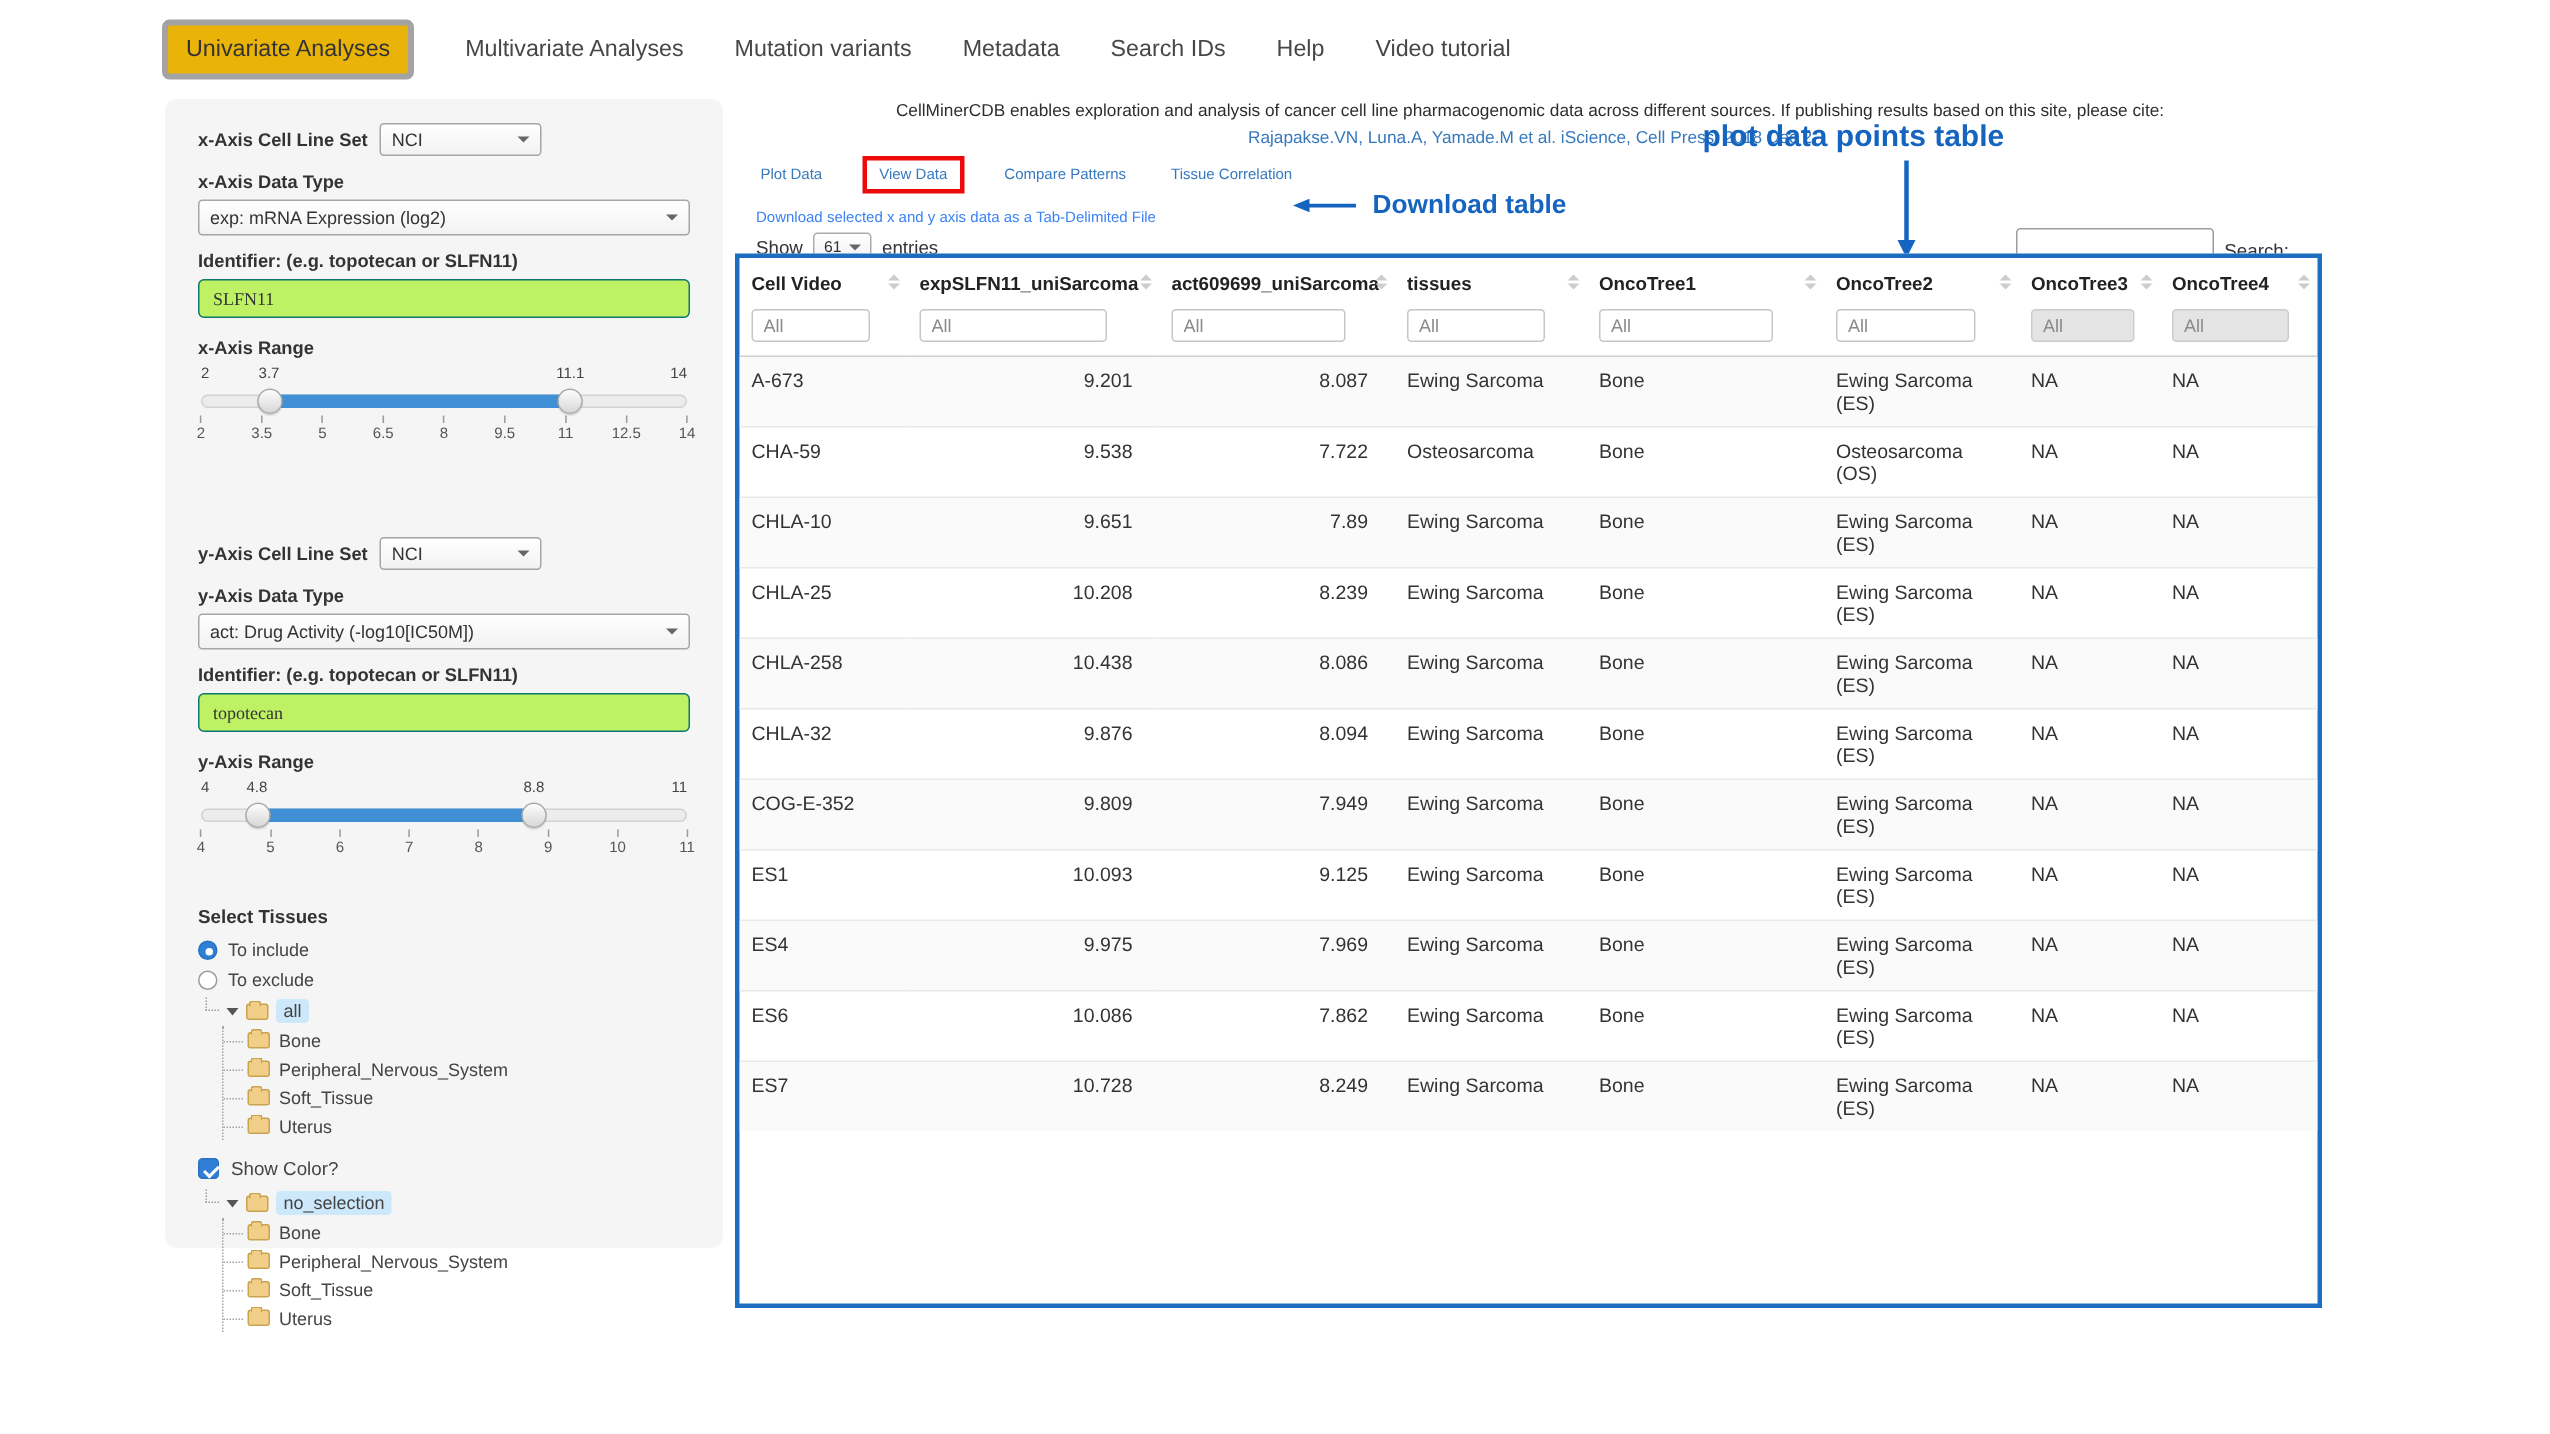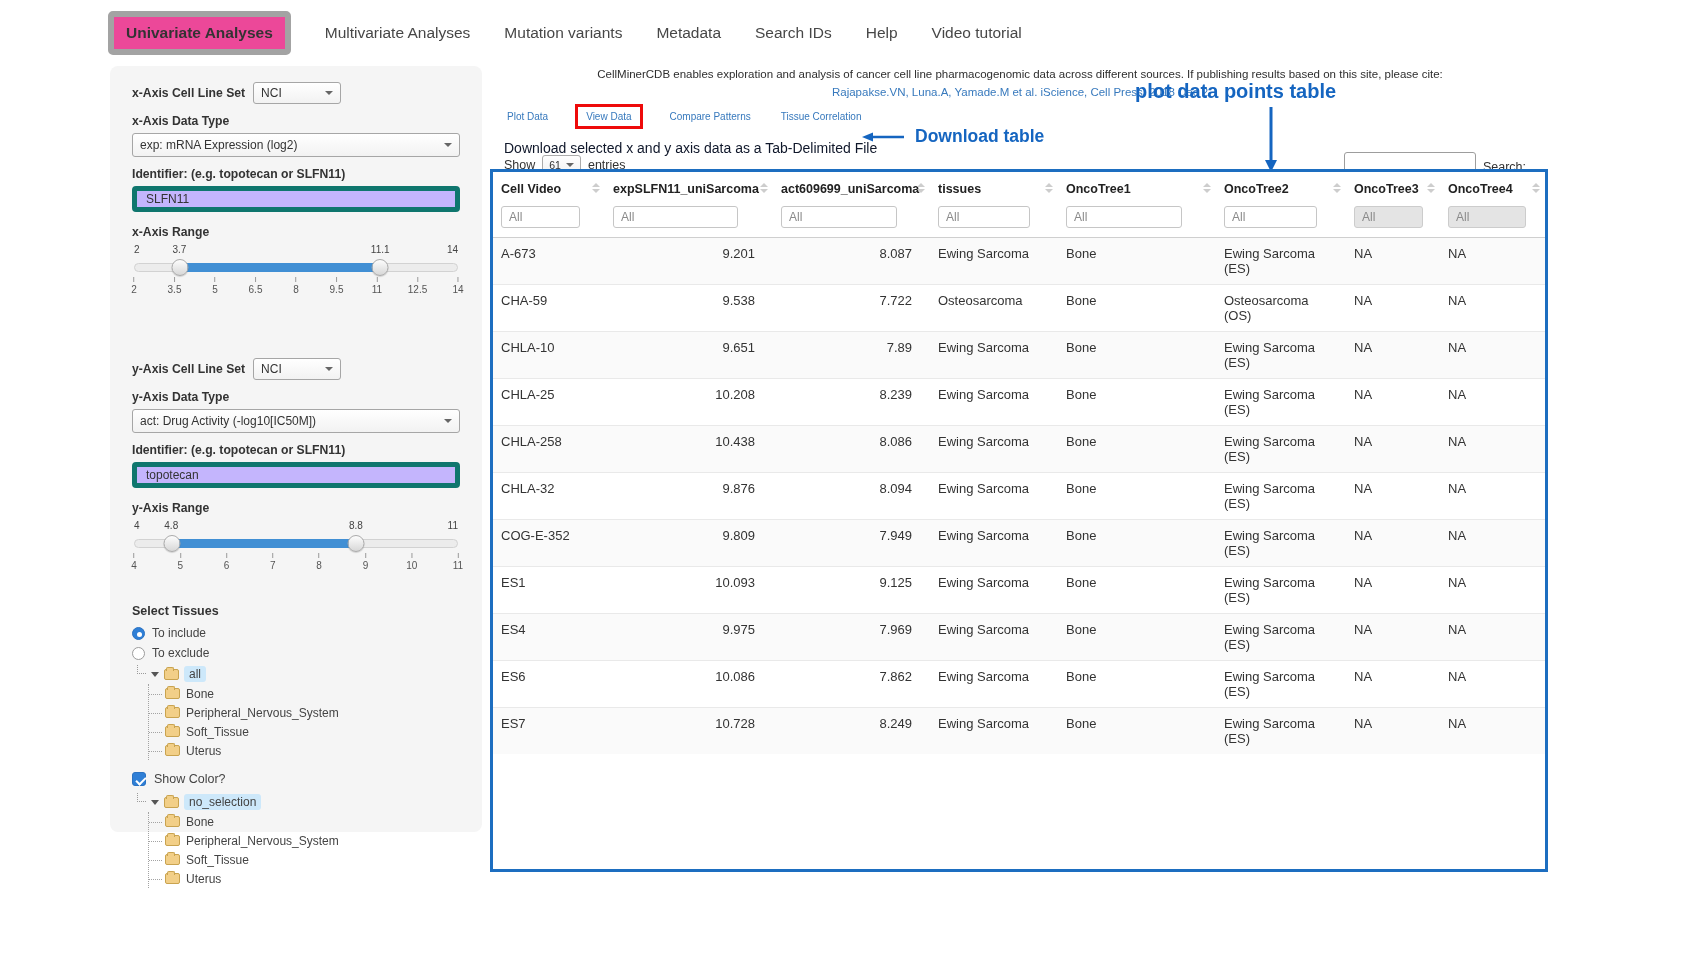--- a/index.html
+++ b/index.html
@@ -6,32 +6,32 @@
   html,body { width:1700px; height:956px; }
   body {
     position:relative; background:#ffffff; color:#333;
     font-family:"Liberation Sans","DejaVu Sans",sans-serif;
     overflow:hidden;
   }
 
   
   .topnav { position:absolute; left:108px; top:12px; height:42px; display:flex; align-items:center; gap:34px; font-size:15.5px; color:#474747; }
   .nav-item { cursor:pointer; white-space:nowrap; }
-  .nav-item.active { border:6px solid #a3a3a3; background:#ec4899; border-radius:5px; padding:7px 12px; color:#333;font-weight:bold; }
+  .nav-item.active { border:4px solid #a3a3a3; background:#eab308; border-radius:5px; padding:7px 12px; color:#333; }
 
   
   .sidebar { position:absolute; left:110px; top:66px; width:372px; height:766px; background:#f5f5f5; border-radius:8px; padding:16px 22px; font-size:12px; color:#333; }
   .fieldlabel { font-weight:bold; font-size:12.2px; margin-bottom:5px; }
   .inline-row { display:flex; align-items:center; gap:8px; margin-bottom:10px; }
   .inline-row .fieldlabel { margin-bottom:0; }
   .select-box { display:flex; align-items:center; justify-content:space-between; gap:6px; border:1px solid #a6a6a6; border-radius:3px; background:linear-gradient(#ffffff,#f2f2f2); height:22px; padding:0 7px; font-size:12px; cursor:pointer; }
-  .select-box.small { width:88px; }
+  .select-box.small { width:108px; }
   .select-box.full { width:100%; height:24px; margin-bottom:10px; }
   .chev { width:0; height:0; border-left:4px solid transparent; border-right:4px solid transparent; border-top:4.5px solid #666; flex:none; }
-  .text-input { width:100%; height:26px; border:5px solid #0f766e; border-radius:4px; padding:0 9px; font-size:12px; background:#c4b5fd; margin-bottom:13px; font-family:Liberation Sans, sans-serif; color:#333; }
+  .text-input { width:100%; height:26px; border:1px solid #0f766e; border-radius:4px; padding:0 9px; font-size:12px; background:#bef264; margin-bottom:13px; font-family:Liberation Serif, serif; color:#333; }
 
   
   .slider-block { position:relative; height:60px; margin:4px 2px 24px; }
   .slider-toplabels { position:relative; height:12px; font-size:10px; color:#444; }
   .slider-toplabels span { position:absolute; transform:translateX(-50%); white-space:nowrap; }
   .slider-toplabels span.minl { left:0; transform:none; }
   .slider-toplabels span.maxl { right:0; left:auto; transform:none; }
   .slider-track { position:relative; height:9px; background:#ececec; border:1px solid #d2d2d2; border-radius:5px; margin-top:7px; }
   .slider-range { position:absolute; top:-1px; height:9px; background:#418fd4; border-radius:5px; }
   .slider-handle { position:absolute; top:-5px; width:17px; height:17px; background:linear-gradient(#fdfdfd,#d7d7d7); border:1px solid #ababab; border-radius:50%; transform:translateX(-50%); cursor:pointer; box-shadow:0 1px 1px rgba(0,0,0,.15); }
@@ -65,21 +65,21 @@
   .tree-children li { display:flex; align-items:center; gap:6px; padding:2.5px 0 2.5px 16px; position:relative; cursor:pointer; }
   .tree-children li::before { content:""; position:absolute; left:0; top:50%; width:13px; border-top:1px dotted #a3a3a3; }
 
   
   .main { position:absolute; left:490px; top:62px; width:1060px; height:892px; }
   .intro { position:absolute; top:6px; left:0; width:100%; text-align:center; font-size:11.5px; color:#2e2e2e; }
   .citation { position:absolute; top:24px; left:0; width:100%; text-align:center; font-size:11.5px; color:#3779bd; cursor:pointer; }
   .subtabs { position:absolute; left:14px; top:42px; display:flex; align-items:center; gap:24px; font-size:10px; }
   .subtab { color:#3779bd; cursor:pointer; padding:5px 3px; white-space:nowrap; }
   .subtab.red-boxed { border:3px solid #ee0a0a; padding:4px 8px; }
-  .download-link { position:absolute; left:14px; top:78px; font-size:14px; color:#0f172a; cursor:pointer; }
+  .download-link { position:absolute; left:14px; top:78px; font-size:10px; color:#3b82f6; cursor:pointer; }
   .dt-show { position:absolute; left:14px; top:93px; display:flex; align-items:center; gap:7px; font-size:12.5px; color:#333; }
   .mini-select { display:flex; align-items:center; gap:5px; border:1px solid #ababab; border-radius:3px; background:linear-gradient(#fff,#f1f1f1); height:20px; padding:0 6px; font-size:10.5px; cursor:pointer; }
   .dt-search { position:absolute; right:24px; top:90px; display:flex; align-items:flex-end; gap:7px; font-size:12.5px; }
   .dt-search input { width:132px; height:22px; border:1px solid #9d9d9d; border-radius:3px; padding:0 6px; font-size:12px; font-family:inherit; }
 
   
   .ann-download { position:absolute; left:370px; top:64px; display:flex; align-items:center; gap:9px; color:#1565c0; }
   .ann-download .txt { font-size:17.5px; font-weight:bold; white-space:nowrap; }
   .ann-plot { position:absolute; left:645px; top:18px; font-size:20px; font-weight:bold; color:#1565c0; white-space:nowrap; }
   .ann-arrow-down { position:absolute; left:772px; top:44px; }

